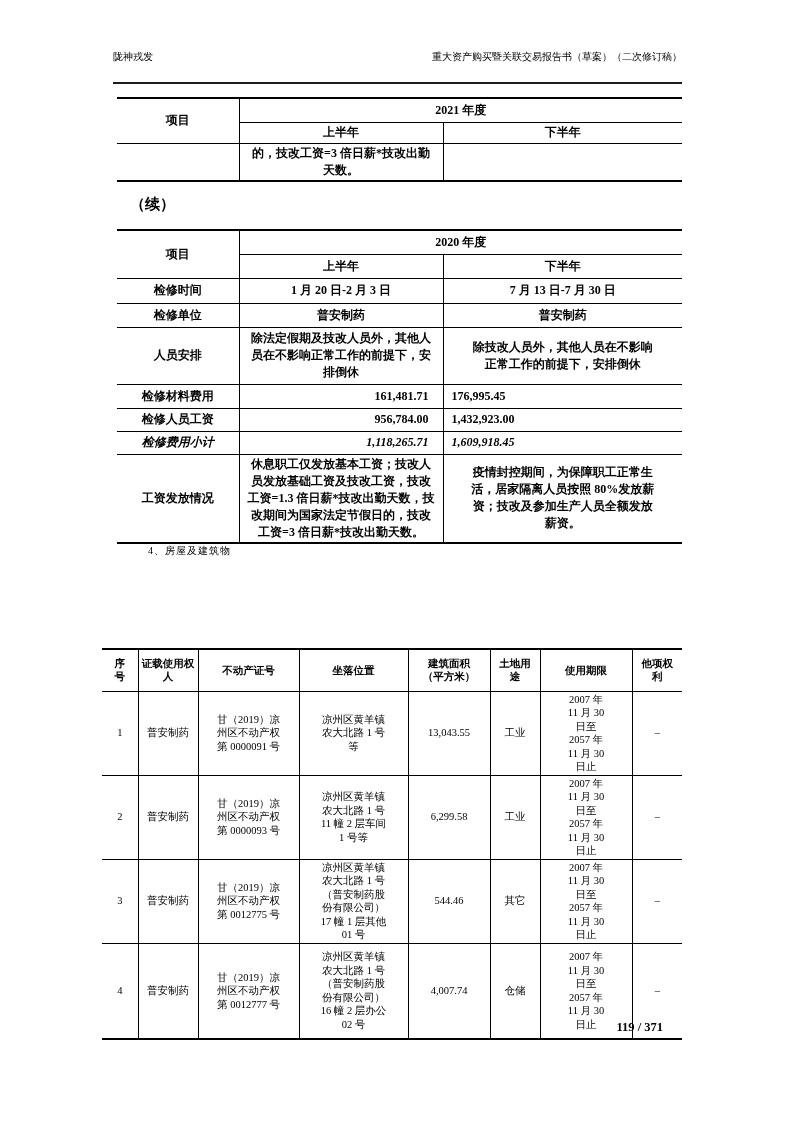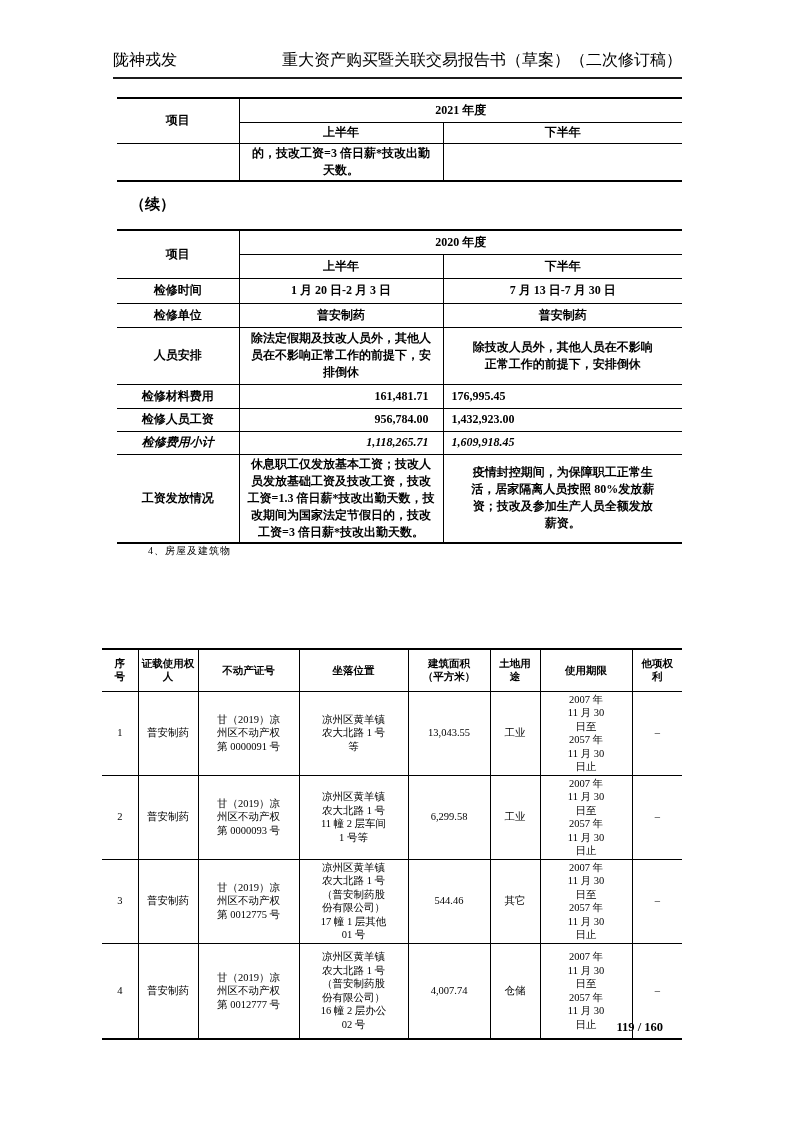--- a/index.html
+++ b/index.html
@@ -8,22 +8,22 @@
     position:relative; width:793px; height:1122px; background:#ffffff;
     font-family:"Liberation Serif","DejaVu Serif",serif; color:#000;
     overflow:hidden;
   }
   .abs { position:absolute; }
 
   
   .runhead {
     left:113px; right:111px; top:50px;
     display:flex; justify-content:space-between; align-items:flex-end;
-    border-bottom:2px solid #1c1c1c; padding-bottom:6px;
-    font-size:16px;
+    border-bottom:2px solid #1c1c1c; padding-bottom:18px;
+    font-size:10px;
   }
 
   
   table.doc-table {
     border-collapse:collapse; table-layout:fixed;
     border-top:2.5px solid #000; border-bottom:2.5px solid #000;
     border-left:hidden; border-right:hidden;
   }
   table.doc-table td, table.doc-table th {
     border:1px solid #000; vertical-align:middle; text-align:center;
@@ -213,15 +213,15 @@
         <td class="c2">甘（2019）凉州区不动产权第 0012777 号</td>
         <td class="c3">凉州区黄羊镇农大北路 1 号（普安制药股份有限公司）16 幢 2 层办公 02 号</td>
         <td>4,007.74</td>
         <td>仓储</td>
         <td class="c6">2007 年 11 月 30 日至 2057 年 11 月 30 日止</td>
         <td>–</td>
       </tr>
     </tbody>
   </table>
 
-  <div class="abs page-number">119 / 160</div>
+  <div class="abs page-number">119 / 371</div>
 
 </div>
 
 </body></html>

